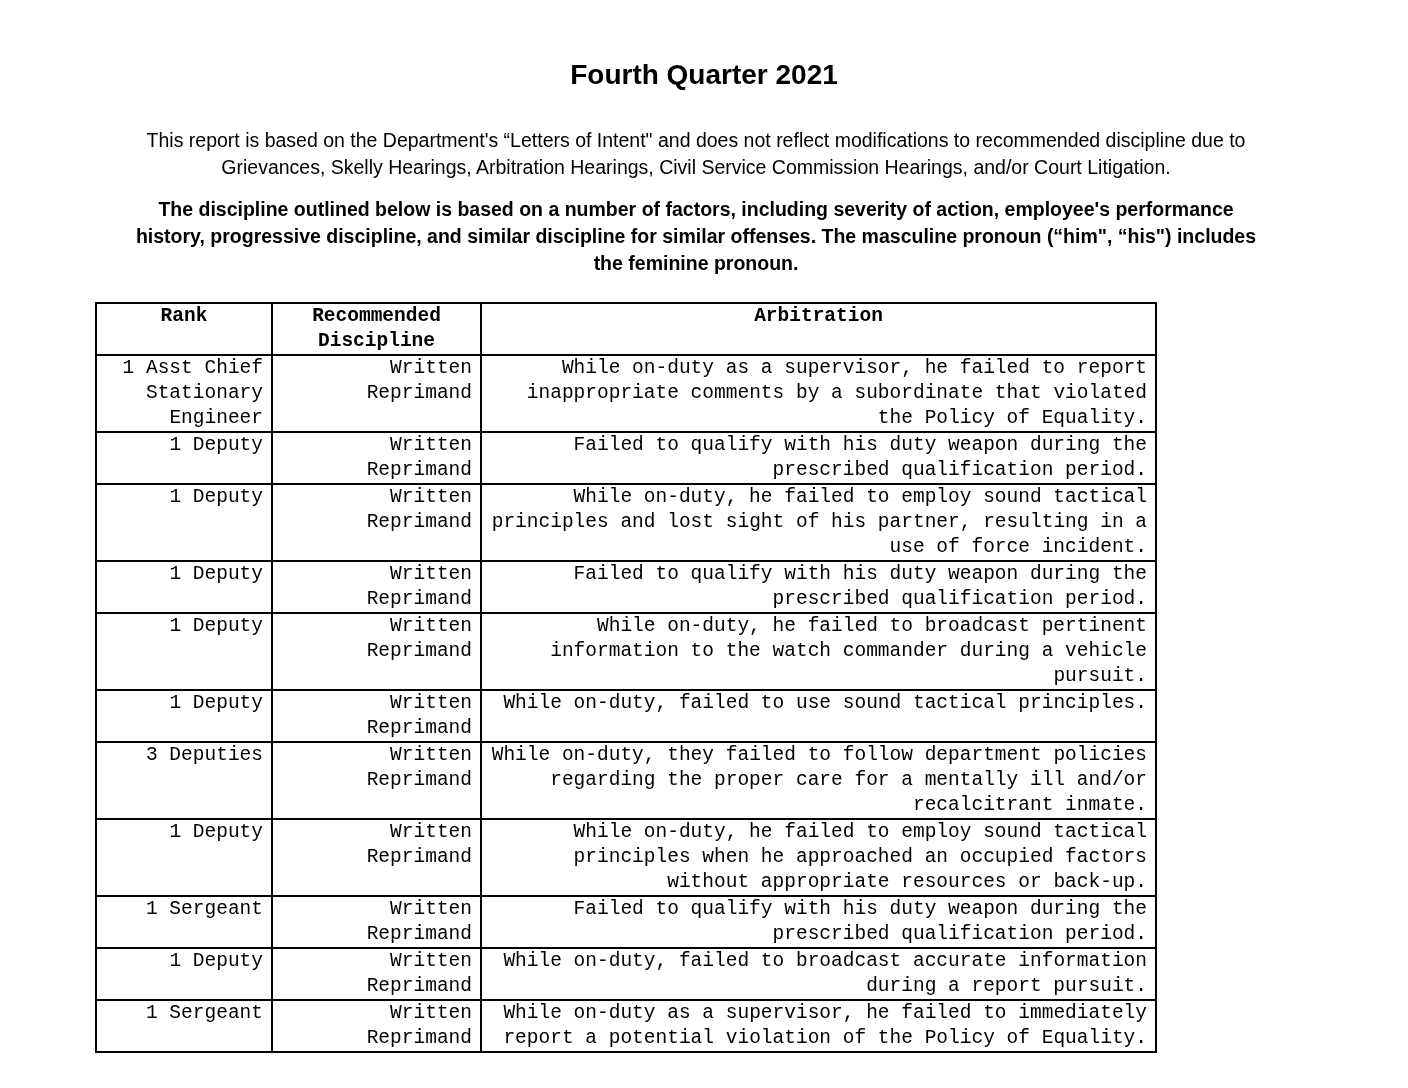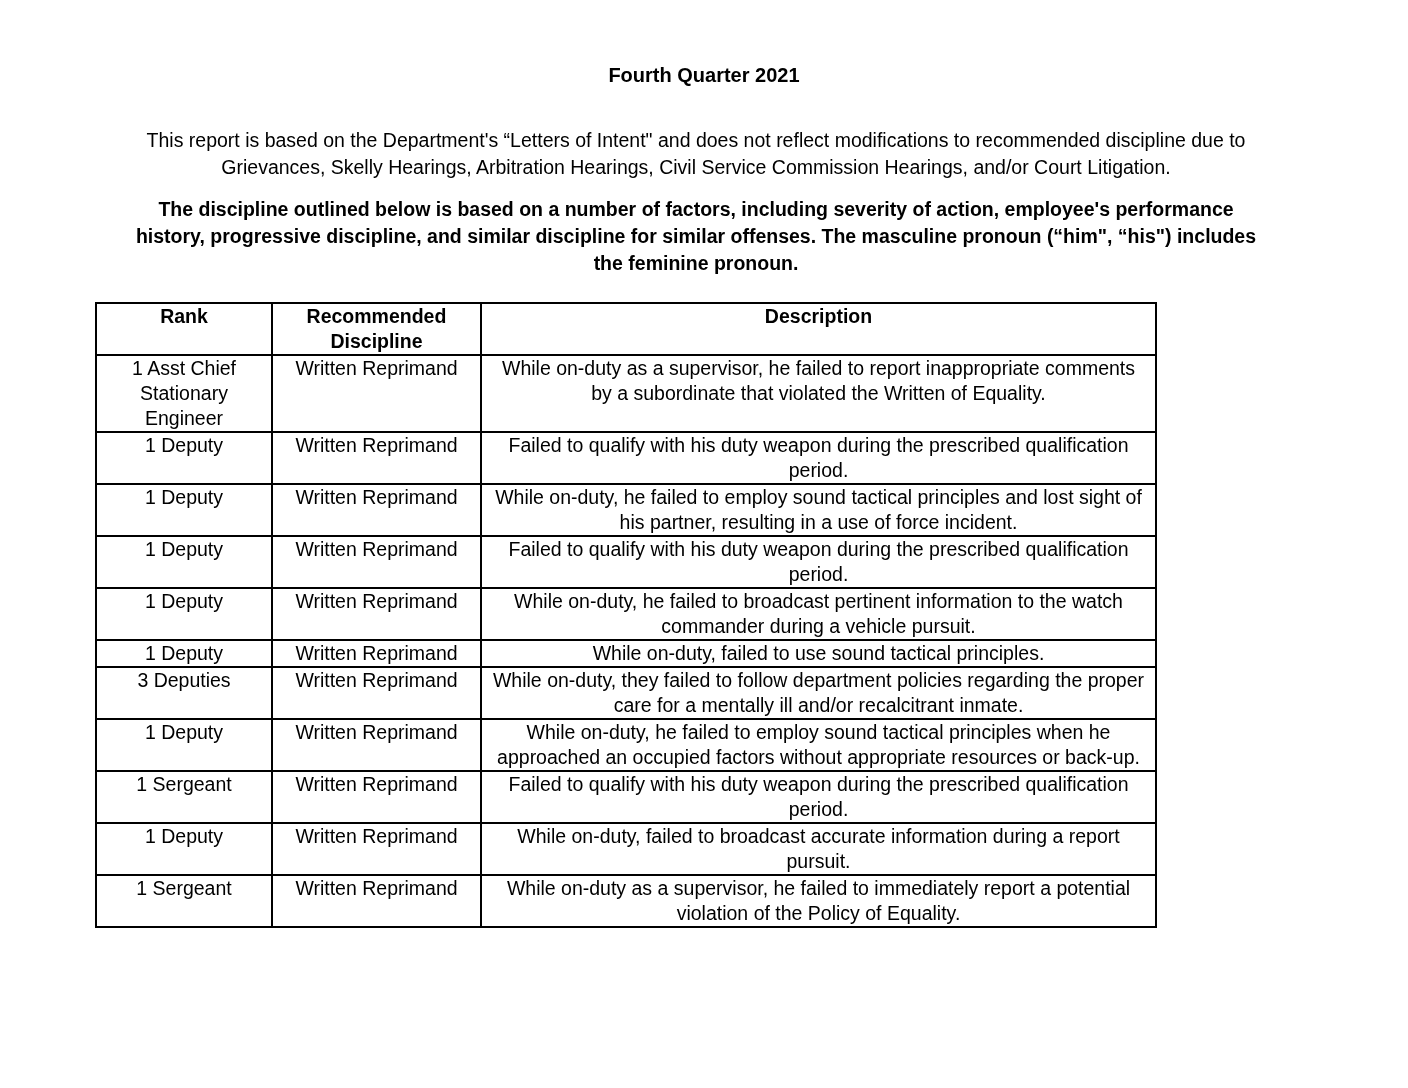--- a/index.html
+++ b/index.html
@@ -13,54 +13,55 @@
     position: relative;
     width: 1408px;
     height: 1088px;
     background: #ffffff;
     overflow: hidden;
   }
   .doc-title {
     padding-top: 63px;
     text-align: center;
     font-weight: bold;
-    font-size: 20px;
+    font-size: 28px;
     line-height: 24px;
   }
   .para {
     width: 1140px;
     margin: 0 0 0 126px;
     font-size: 19.5px;
     line-height: 27px;
     text-align: center;
   }
   .para-1 { margin-top: 40px; }
   .para-2 { margin-top: 15px; font-weight: bold; }
   table.discipline-table {
     border-collapse: collapse;
     table-layout: fixed;
     width: 1060px;
     margin: 25px 0 0 95px;
+    font-family: Liberation Mono, monospace;
   }
   table.discipline-table th,
   table.discipline-table td {
     border: 2px solid #000000;
     vertical-align: top;
     font-size: 19.5px;
     line-height: 25px;
     padding: 0 8px;
     overflow: hidden;
   }
   table.discipline-table th {
     font-weight: bold;
     text-align: center;
     height: 48px;
   }
   table.discipline-table td {
-    text-align: center;
+    text-align: right;
     font-weight: normal;
   }
   .col-rank { width: 176px; }
   .col-discipline { width: 209px; }
   .col-description { width: 675px; }
   .page-footer {
     text-align: center;
     font-weight: bold;
     font-size: 16px;
     line-height: 20px;
@@ -81,28 +82,28 @@
   <table class="discipline-table">
     <colgroup>
       <col class="col-rank">
       <col class="col-discipline">
       <col class="col-description">
     </colgroup>
     <thead>
       <tr>
         <th>Rank</th>
         <th>Recommended Discipline</th>
-        <th>Description</th>
+        <th>Arbitration</th>
       </tr>
     </thead>
     <tbody>
       <tr>
         <td>1 Asst Chief Stationary Engineer</td>
         <td>Written Reprimand</td>
-        <td>While on-duty as a supervisor, he failed to report inappropriate comments by a subordinate that violated the Written of Equality.</td>
+        <td>While on-duty as a supervisor, he failed to report inappropriate comments by a subordinate that violated the Policy of Equality.</td>
       </tr>
       <tr>
         <td>1 Deputy</td>
         <td>Written Reprimand</td>
         <td>Failed to qualify with his duty weapon during the prescribed qualification period.</td>
       </tr>
       <tr>
         <td>1 Deputy</td>
         <td>Written Reprimand</td>
         <td>While on-duty, he failed to employ sound tactical principles and lost sight of his partner, resulting in a use of force incident.</td>

